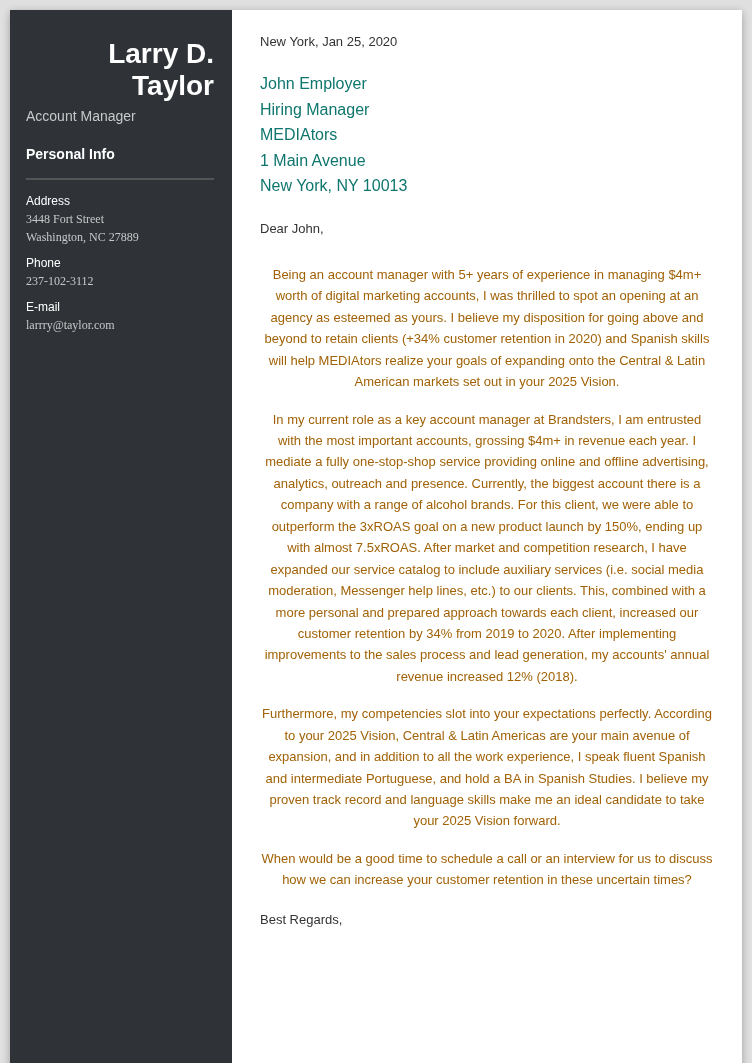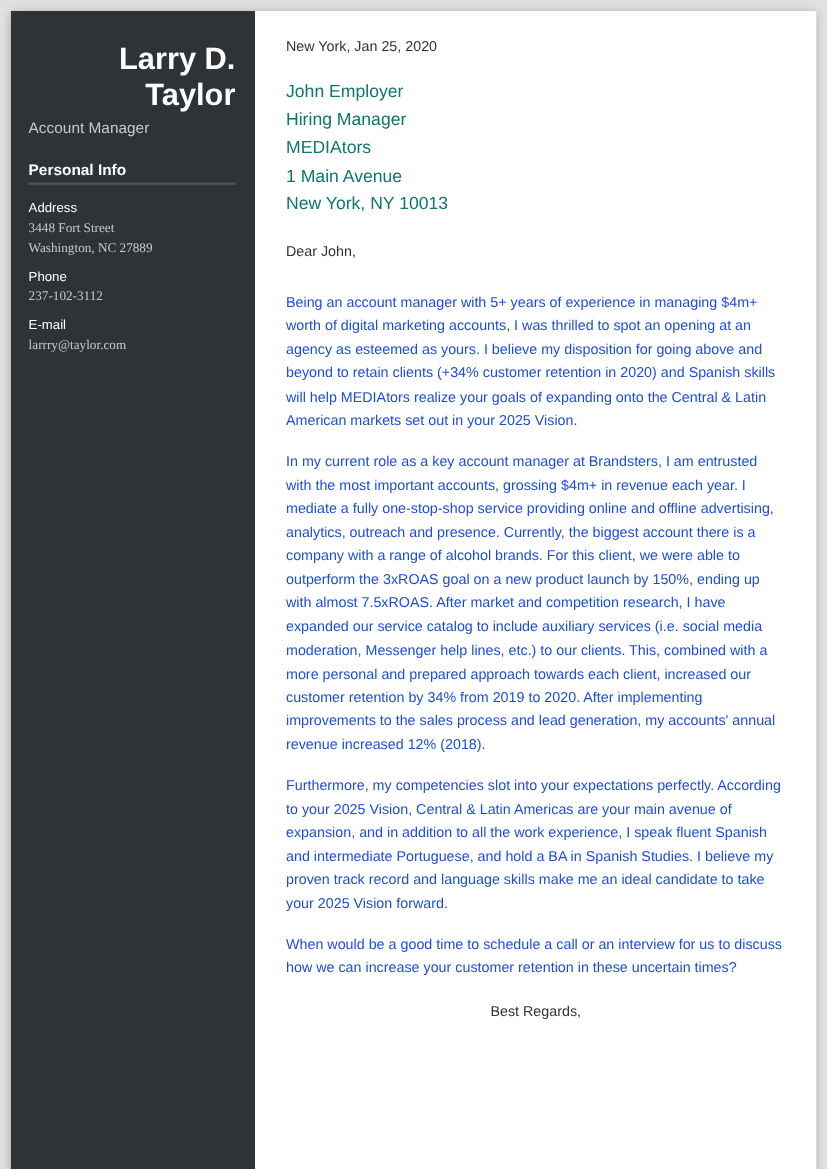--- a/index.html
+++ b/index.html
@@ -48,21 +48,21 @@
       font-size: 14px;
       color: #c8c8c8;
       margin-bottom: 22px;
     }
 
     .sidebar-section-title {
       font-size: 14px;
       font-weight: 700;
       color: #ffffff;
       border-bottom: 2px solid #555;
-      padding-bottom: 4px;
+      padding-bottom: 16px;
       margin-bottom: 14px;
     }
 
     .sidebar-field-label {
       font-size: 12px;
       font-weight: 400;
       color: #ffffff;
       margin-bottom: 2px;
       margin-top: 10px;
     }
@@ -97,35 +97,34 @@
     }
 
     .salutation {
       font-size: 13px;
       color: #333;
       margin-bottom: 28px;
     }
 
     .letter-body p {
       font-size: 13px;
-      color: #1d4ed8;
+      color: #a16207;
       line-height: 1.65;
       margin-bottom: 16px;
-      text-align: left;
+      text-align: center;
     }
 
     .closing {
       margin-top: 18px;
     }
 
     .closing p {
       font-size: 13px;
       color: #333;
       line-height: 1.7;
-      text-align: center;
     }
   </style>
 </head>
 <body>
 
 <div class="page">
 
   <div class="sidebar">
     <div class="sidebar-name">
       <span>Larry D.</span><br>

